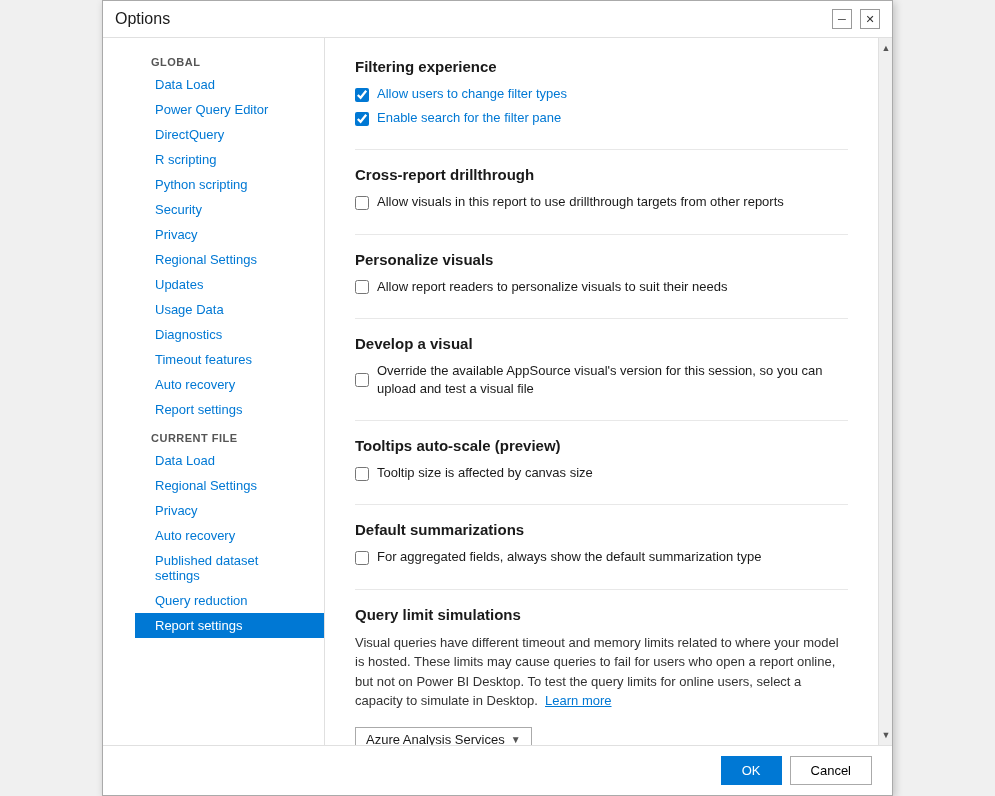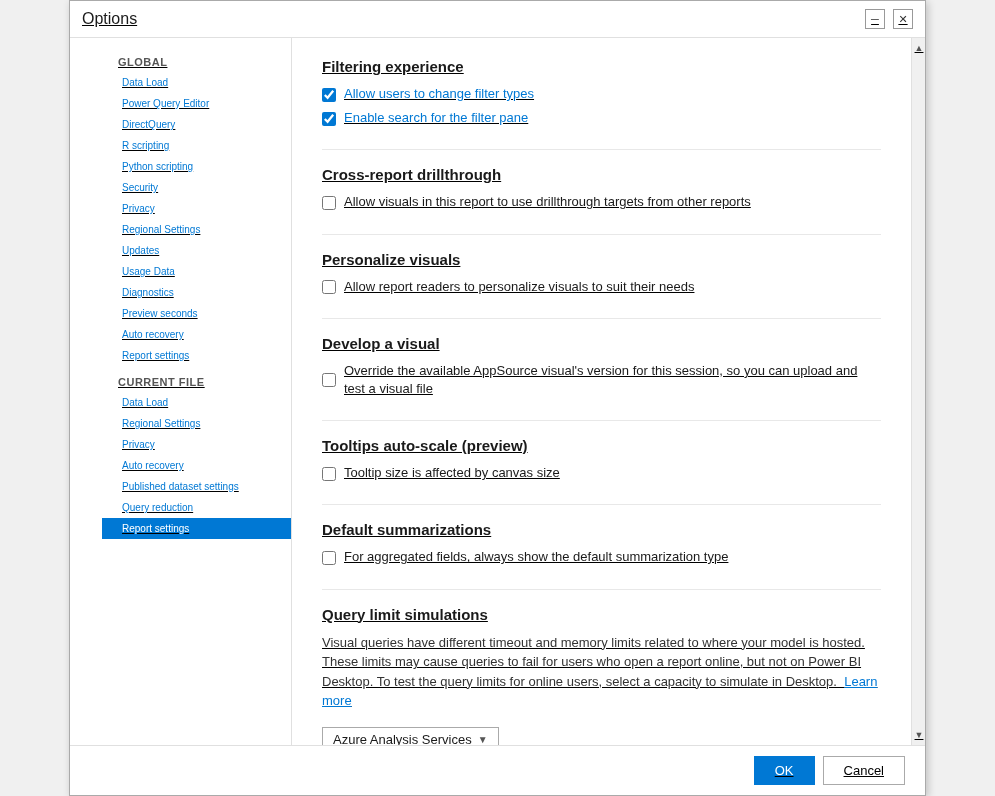--- a/index.html
+++ b/index.html
@@ -6,28 +6,27 @@
     body {
       font-family: 'Segoe UI', Tahoma, Geneva, Verdana, sans-serif;
       font-size: 13px;
       background: #f0f0f0;
       display: flex;
       align-items: center;
       justify-content: center;
       min-height: 100vh;
     }
     .window {
-      width: 857px;
+      width: 791px;
       height: 796px;
       background: #fff;
       border: 1px solid #aaa;
       display: flex;
       flex-direction: column;
       box-shadow: 2px 2px 8px rgba(0,0,0,0.2);
-      text-decoration: underline;
     }
     .title-bar {
       display: flex;
       align-items: center;
       justify-content: space-between;
       padding: 8px 12px;
       background: #fff;
       border-bottom: 1px solid #e0e0e0;
       flex-shrink: 0;
     }
@@ -70,21 +69,21 @@
       font-size: 11px;
       font-weight: 700;
       color: #555;
       padding: 10px 16px 4px 16px;
       letter-spacing: 0.5px;
     }
     .sidebar-item {
       padding: 5px 20px;
       cursor: pointer;
       color: #0078d4;
-      font-size: 10px;
+      font-size: 13px;
     }
     .sidebar-item.active {
       background: #0078d4;
       color: #fff;
     }
     .main-panel {
       flex: 1;
       overflow: hidden;
       display: flex;
       flex-direction: column;
@@ -226,21 +225,21 @@
       <div class="sidebar-item">Power Query Editor</div>
       <div class="sidebar-item">DirectQuery</div>
       <div class="sidebar-item">R scripting</div>
       <div class="sidebar-item">Python scripting</div>
       <div class="sidebar-item">Security</div>
       <div class="sidebar-item">Privacy</div>
       <div class="sidebar-item">Regional Settings</div>
       <div class="sidebar-item">Updates</div>
       <div class="sidebar-item">Usage Data</div>
       <div class="sidebar-item">Diagnostics</div>
-      <div class="sidebar-item">Preview seconds</div>
+      <div class="sidebar-item">Timeout features</div>
       <div class="sidebar-item">Auto recovery</div>
       <div class="sidebar-item">Report settings</div>
 
       <div class="sidebar-section-label">CURRENT FILE</div>
       <div class="sidebar-item">Data Load</div>
       <div class="sidebar-item">Regional Settings</div>
       <div class="sidebar-item">Privacy</div>
       <div class="sidebar-item">Auto recovery</div>
       <div class="sidebar-item">Published dataset settings</div>
       <div class="sidebar-item">Query reduction</div>

